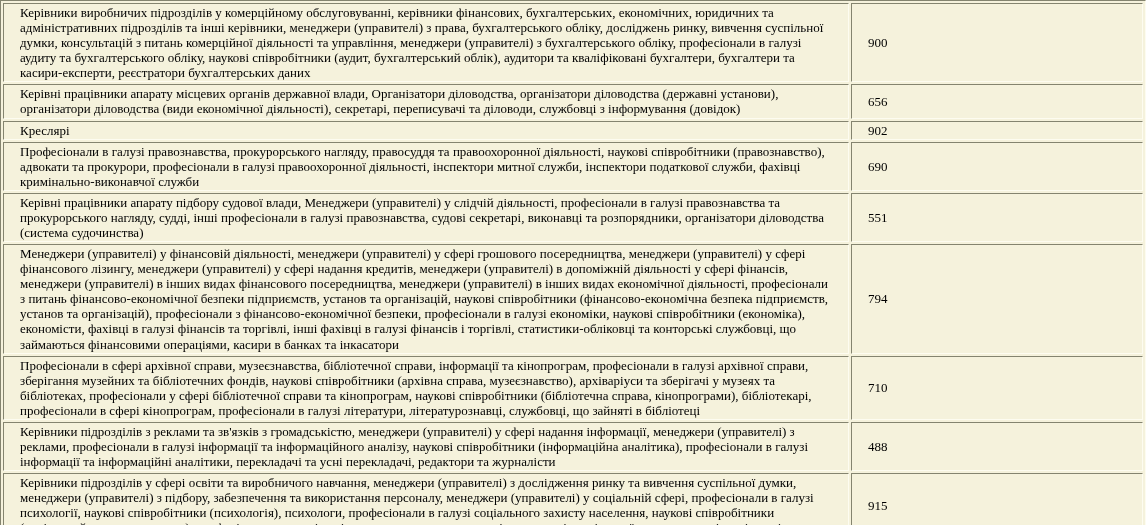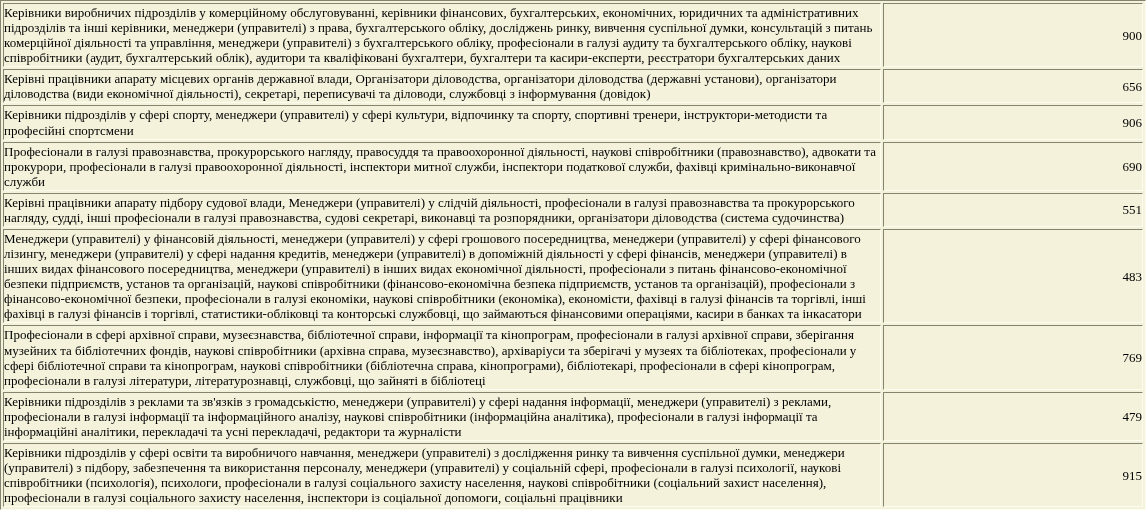--- a/index.html
+++ b/index.html
@@ -20,81 +20,81 @@
     border-top: 1px solid #84846f;
     border-left: 1px solid #84846f;
     border-bottom: 1px solid #fdfcf0;
     border-right: 1px solid #fdfcf0;
   }
   td {
     border-top: 1px solid #84846f;
     border-left: 1px solid #84846f;
     border-bottom: 1px solid #fdfcf0;
     border-right: 1px solid #fdfcf0;
-    padding: 1px 0;
+    padding: 1px 16px;
     font-size: 13px;
     line-height: 1.16;
     color: #000000;
     vertical-align: middle;
     word-wrap: break-word;
   }
   td.desc {
     text-align: left;
   }
   td.code {
     width: 258px;
-    text-align: right;
+    text-align: left;
     margin-left: 16px;
   }
 </style>
 </head>
 <body>
 
 <div class="table-wrap">
   <table class="class-table">
     <tbody>
   <tr>
     <td class="desc">Керівники виробничих підрозділів у комерційному обслуговуванні, керівники фінансових, бухгалтерських, економічних, юридичних та адміністративних підрозділів та інші керівники, менеджери (управителі) з права, бухгалтерського обліку, досліджень ринку, вивчення суспільної думки, консультацій з питань комерційної діяльності та управління, менеджери (управителі) з бухгалтерського обліку, професіонали в галузі аудиту та бухгалтерського обліку, наукові співробітники (аудит, бухгалтерський облік), аудитори та кваліфіковані бухгалтери, бухгалтери та касири-експерти, реєстратори бухгалтерських даних</td>
     <td class="code">900</td>
   </tr>
 
   <tr>
     <td class="desc">Керівні працівники апарату місцевих органів державної влади, Організатори діловодства, організатори діловодства (державні установи), організатори діловодства (види економічної діяльності), секретарі, переписувачі та діловоди, службовці з інформування (довідок)</td>
     <td class="code">656</td>
   </tr>
 
+  <tr>
+    <td class="desc">Креслярі</td>
+    <td class="code">902</td>
+  </tr>
 
-  <tr>
-    <td class="desc">Керівники підрозділів у сфері спорту, менеджери (управителі) у сфері культури, відпочинку та спорту, спортивні тренери, інструктори-методисти та професійні спортсмени</td>
-    <td class="code">906</td>
-  </tr>
 
   <tr>
     <td class="desc">Професіонали в галузі правознавства, прокурорського нагляду, правосуддя та правоохоронної діяльності, наукові співробітники (правознавство), адвокати та прокурори, професіонали в галузі правоохоронної діяльності, інспектори митної служби, інспектори податкової служби, фахівці кримінально-виконавчої служби</td>
     <td class="code">690</td>
   </tr>
 
   <tr>
     <td class="desc">Керівні працівники апарату підбору судової влади, Менеджери (управителі) у слідчій діяльності, професіонали в галузі правознавства та прокурорського нагляду, судді, інші професіонали в галузі правознавства, судові секретарі, виконавці та розпорядники, організатори діловодства (система судочинства)</td>
     <td class="code">551</td>
   </tr>
 
   <tr>
     <td class="desc">Менеджери (управителі) у фінансовій діяльності, менеджери (управителі) у сфері грошового посередництва, менеджери (управителі) у сфері фінансового лізингу, менеджери (управителі) у сфері надання кредитів, менеджери (управителі) в допоміжній діяльності у сфері фінансів, менеджери (управителі) в інших видах фінансового посередництва, менеджери (управителі) в інших видах економічної діяльності, професіонали з питань фінансово-економічної безпеки підприємств, установ та організацій, наукові співробітники (фінансово-економічна безпека підприємств, установ та організацій), професіонали з фінансово-економічної безпеки, професіонали в галузі економіки, наукові співробітники (економіка), економісти, фахівці в галузі фінансів та торгівлі, інші фахівці в галузі фінансів і торгівлі, статистики-обліковці та конторські службовці, що займаються фінансовими операціями, касири в банках та інкасатори</td>
-    <td class="code">483</td>
+    <td class="code">794</td>
   </tr>
 
   <tr>
     <td class="desc">Професіонали в сфері архівної справи, музеєзнавства, бібліотечної справи, інформації та кінопрограм, професіонали в галузі архівної справи, зберігання музейних та бібліотечних фондів, наукові співробітники (архівна справа, музеєзнавство), архіваріуси та зберігачі у музеях та бібліотеках, професіонали у сфері бібліотечної справи та кінопрограм, наукові співробітники (бібліотечна справа, кінопрограми), бібліотекарі, професіонали в сфері кінопрограм, професіонали в галузі літератури, літературознавці, службовці, що зайняті в бібліотеці</td>
-    <td class="code">769</td>
+    <td class="code">710</td>
   </tr>
 
   <tr>
     <td class="desc">Керівники підрозділів з реклами та зв'язків з громадськістю, менеджери (управителі) у сфері надання інформації, менеджери (управителі) з реклами, професіонали в галузі інформації та інформаційного аналізу, наукові співробітники (інформаційна аналітика), професіонали в галузі інформації та інформаційні аналітики, перекладачі та усні перекладачі, редактори та журналісти</td>
-    <td class="code">479</td>
+    <td class="code">488</td>
   </tr>
 
   <tr>
     <td class="desc">Керівники підрозділів у сфері освіти та виробничого навчання, менеджери (управителі) з дослідження ринку та вивчення суспільної думки, менеджери (управителі) з підбору, забезпечення та використання персоналу, менеджери (управителі) у соціальній сфері, професіонали в галузі психології, наукові співробітники (психологія), психологи, професіонали в галузі соціального захисту населення, наукові співробітники (соціальний захист населення), професіонали в галузі соціального захисту населення, інспектори із соціальної допомоги, соціальні працівники</td>
     <td class="code">915</td>
   </tr>
 </tbody>
   </table>
 </div>
 

